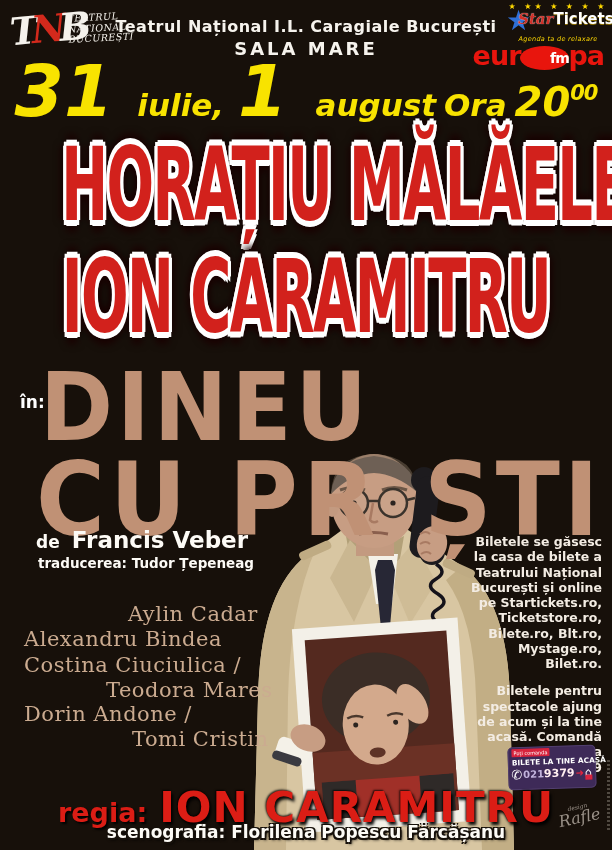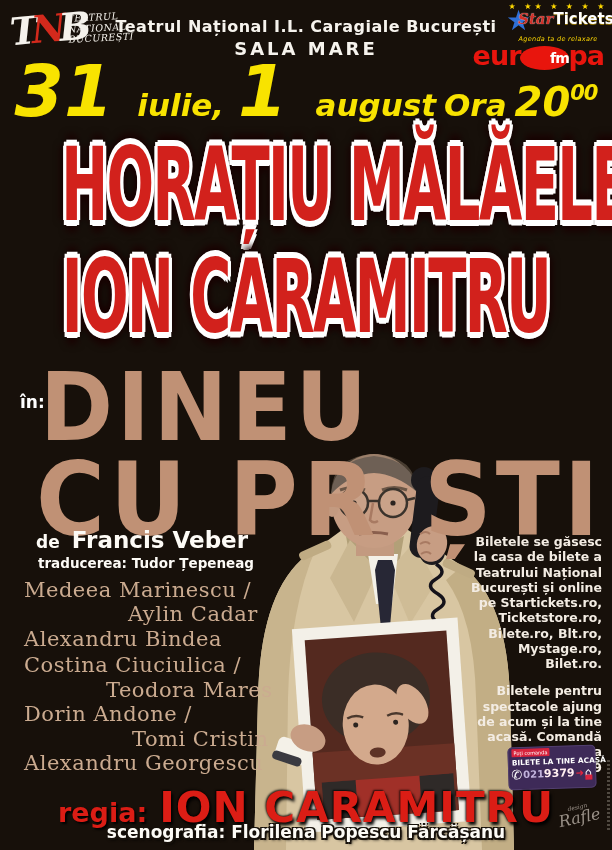--- a/index.html
+++ b/index.html
@@ -255,28 +255,26 @@
   <div class="show-title" id="title-1">DINEU</div>
   <div class="show-title" id="title-2a">CU PR</div>
   <div class="show-title" id="title-2b">ȘTI</div>
 
   <div class="credit-de">
     <span class="de">de</span>
     <span class="author">Francis Veber</span>
   </div>
   <div class="credit-trad">traducerea: Tudor Țepeneag</div>
 
-  <div class="cast-line" id="cast-0">Medeea Marinescu /</div>
   <div class="cast-line" id="cast-2">Alexandru Bindea</div>
   <div class="cast-line" id="cast-1">Aylin Cadar</div>
   <div class="cast-line" id="cast-3">Costina Ciuciulica /</div>
   <div class="cast-line" id="cast-4">Teodora Mares</div>
   <div class="cast-line" id="cast-6">Tomi Cristin</div>
   <div class="cast-line" id="cast-5">Dorin Andone /</div>
-  <div class="cast-line" id="cast-7">Alexandru Georgescu</div>
 
   <div class="tickets-col">
     <p>Biletele se găsesc la casa de bilete a Teatrului Național București și online pe Startickets.ro, Ticketstore.ro, Bilete.ro, Blt.ro, Mystage.ro, Bilet.ro.</p>
     <p>Biletele pentru spectacole ajung de acum și la tine acasă. Comandă sunând la (021)9379</p>
   </div>
 
   <div class="badge">
     <span class="badge-chip">Poți comanda</span>
     <span class="badge-title">BILETE LA TINE ACASĂ</span>
     <span class="badge-phone-row">

